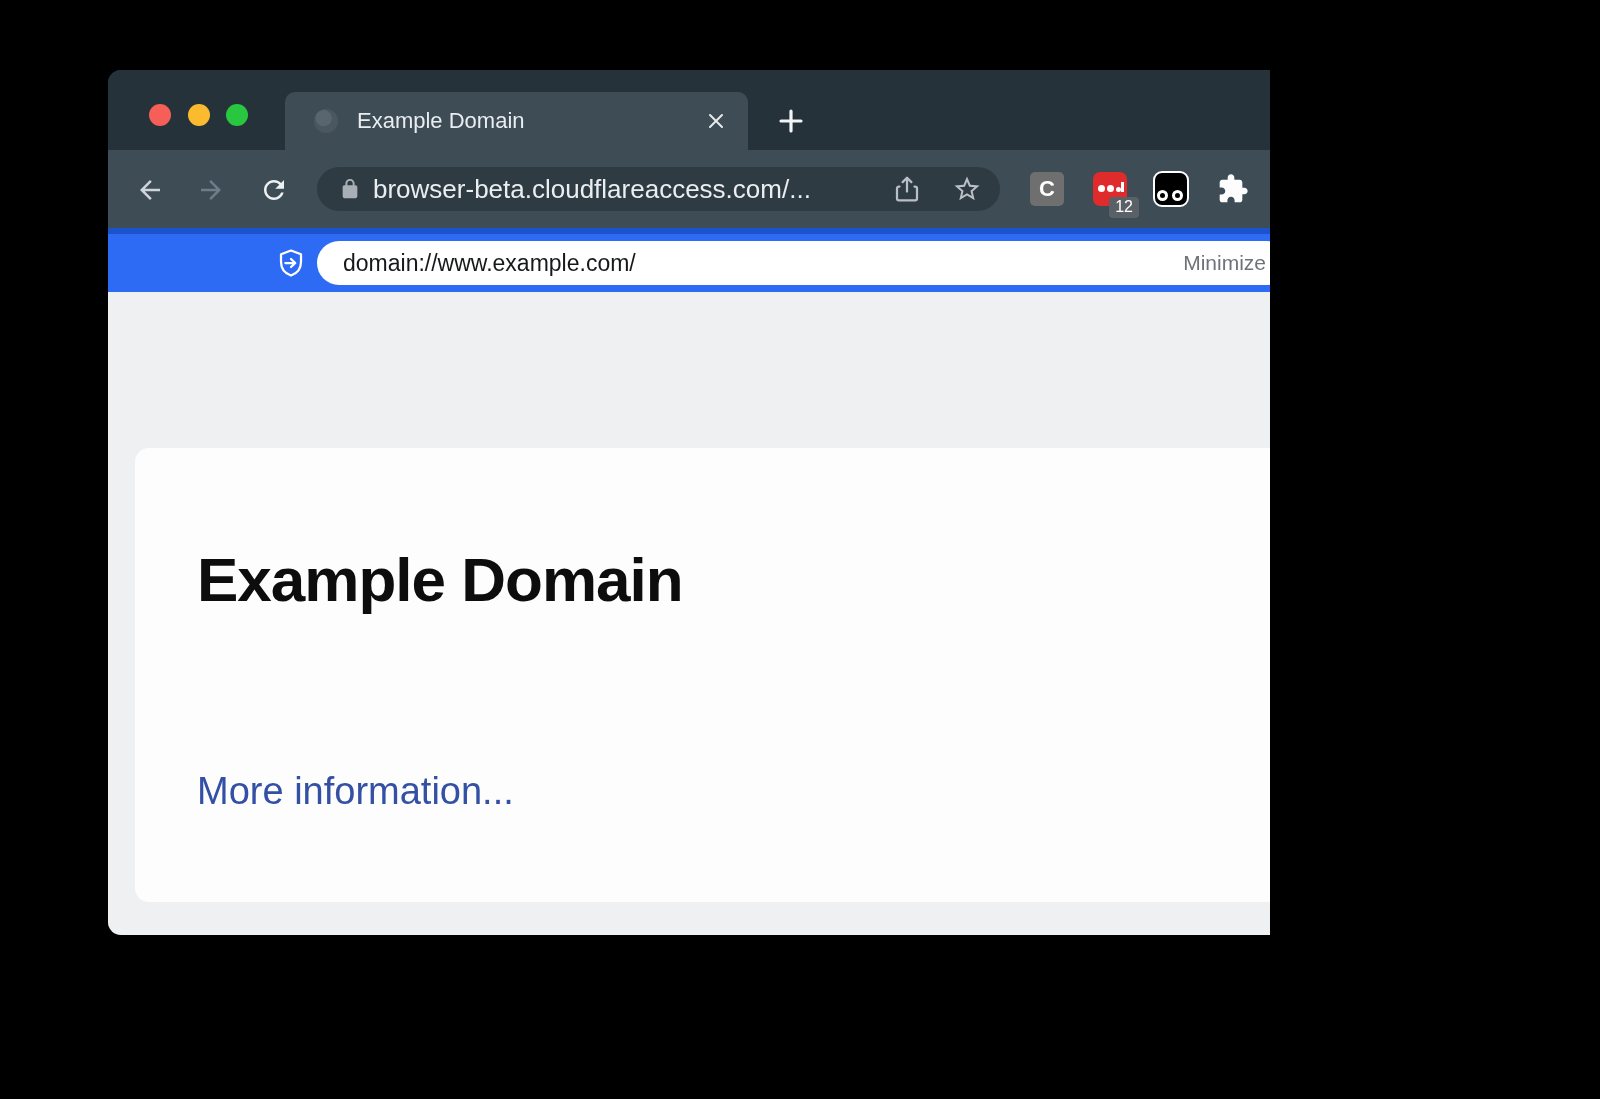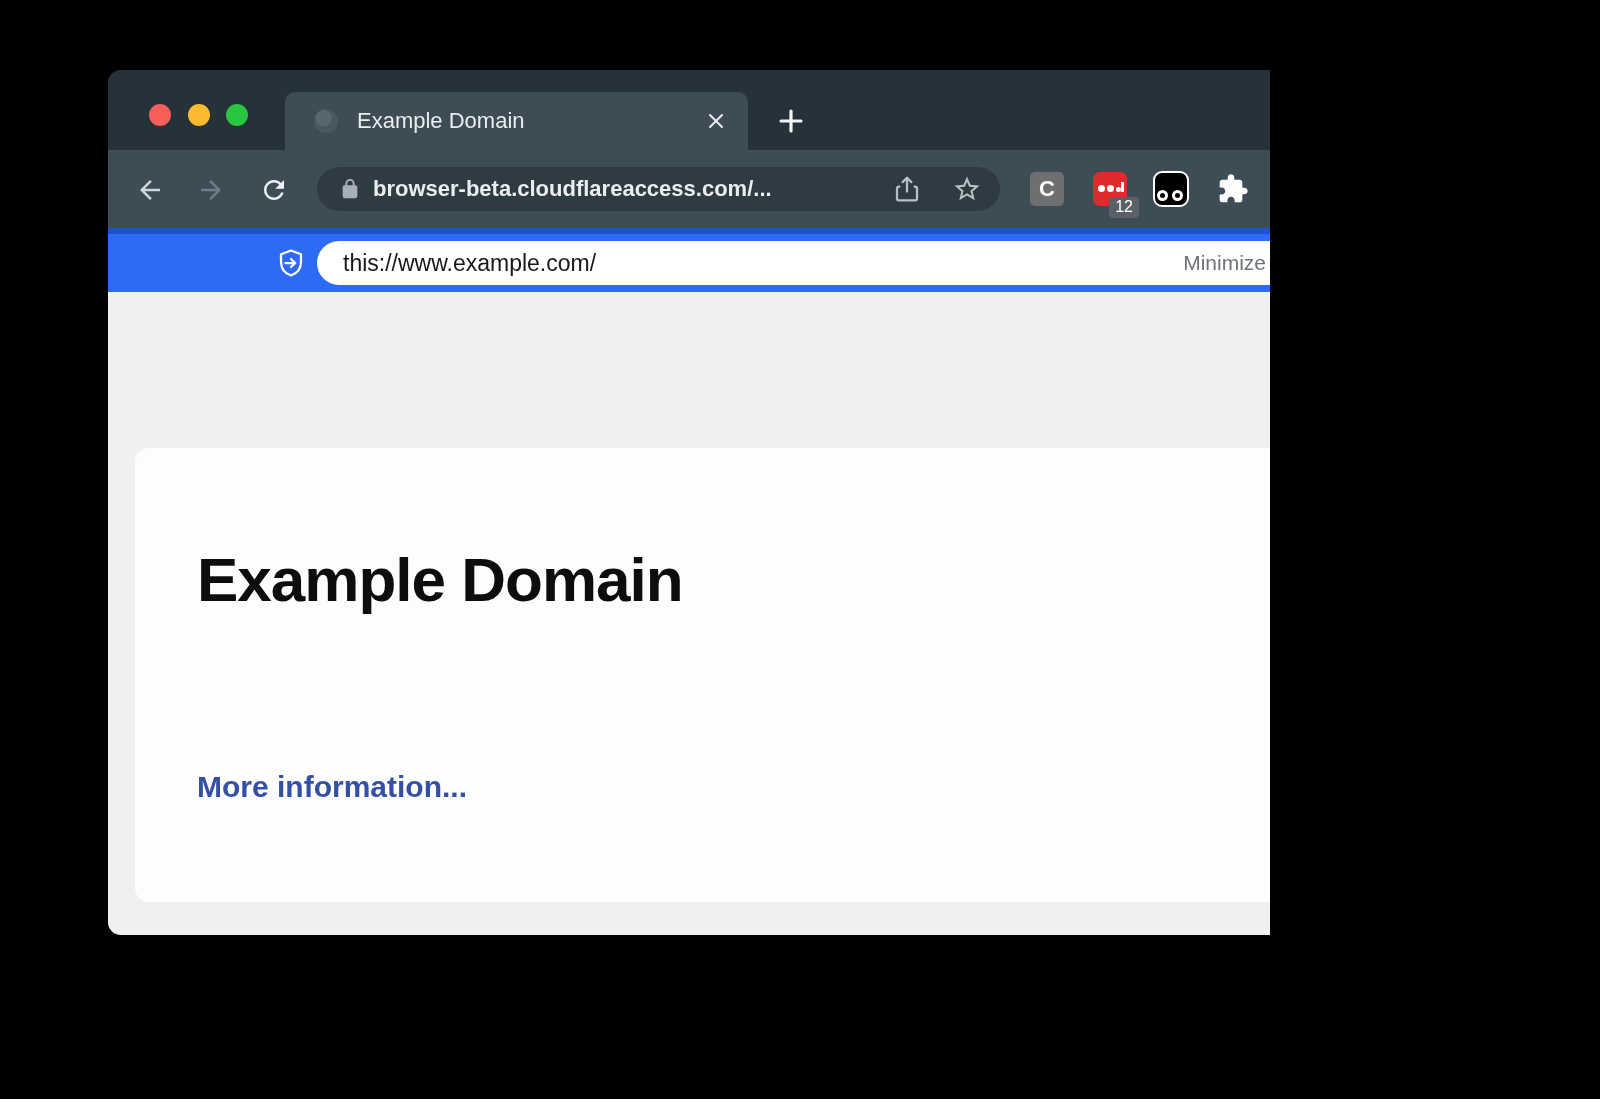--- a/index.html
+++ b/index.html
@@ -31,21 +31,21 @@
                  display:flex; align-items:center; justify-content:center; }
 
   
   .toolbar { position:absolute; left:0; top:80px; width:100%; height:78px; background:#3e4c56; }
   .nav-btn { position:absolute; top:24px; width:32px; height:32px; display:flex; align-items:center; justify-content:center; }
   .btn-back { left:26px; } .btn-fwd { left:87px; } .btn-reload { left:150px; }
 
   .omnibox { position:absolute; left:209px; top:17px; width:683px; height:44px;
              background:#2f3b43; border-radius:22px; display:flex; align-items:center; }
   .omni-lock { margin-left:22px; width:22px; height:22px; flex:0 0 auto; }
-  .omni-url { margin-left:12px; color:#eaeef0; font-size:22px; font-weight:700;
+  .omni-url { margin-left:12px; color:#eaeef0; font-size:26px; font-weight:400;
               white-space:nowrap; overflow:hidden; flex:1 1 auto; }
   .omni-share, .omni-star { width:30px; height:30px; flex:0 0 auto; margin-right:18px; }
   .omni-share { margin-right:30px; }
 
   .ext-slot { position:absolute; top:21px; width:36px; height:36px; display:flex; align-items:center; justify-content:center; }
   .ext-c      { left:921px; }  .ext-red   { left:984px; } .ext-goggles { left:1045px; }
   .ext-puzzle { left:1107px; } .ext-panel { left:1167px; } .ext-avatar { left:1229px; } .ext-menu { left:1291px; }
 
   .icon-c { width:34px; height:34px; background:#6f6f6f; border-radius:5px; color:#fff;
             font-size:22px; font-weight:bold; display:flex; align-items:center; justify-content:center; }
@@ -77,21 +77,21 @@
               border-radius:22px; display:flex; align-items:center; }
   .iso-url { margin-left:26px; font-size:23px; color:#17181a; flex:1 1 auto; white-space:nowrap; }
   .iso-min { margin-right:22px; font-size:21px; color:#6e737a; flex:0 0 auto;text-align:right; }
 
   
   .content { position:absolute; left:0; top:222px; width:100%; height:643px; background:#eef0f1; }
   .card { position:absolute; left:27px; top:156px; width:1305px; height:454px;
           background:#fdfdfe; border-radius:14px; }
   .page-h1 { position:absolute; left:62px; top:96px; font-size:62px; font-weight:bold; color:#0d0d0d; letter-spacing:-1px; }
   .page-p  { position:absolute; left:62px; top:212px; width:1160px; font-size:29px; line-height:38px; color:#1c1c1c; }
-  .page-a  { position:absolute; left:62px; top:322px; font-size:30px; color:#3350a5; text-decoration:none;font-weight:bold; }
+  .page-a  { position:absolute; left:62px; top:322px; font-size:38px; color:#3350a5; text-decoration:none; }
   .v-scroll { position:absolute; left:1333px; top:5px; width:14px; height:455px; border-radius:7px; background:#b4bbbe; }
 
   svg { display:block; }
 </style>
 </head>
 <body>
 
 <div class="canvas">
   <div class="window">
 
@@ -211,21 +211,21 @@
     </div>
 
     <div class="iso-bar">
       <span class="iso-shield">
         <svg width="30" height="30" viewBox="0 0 24 24" fill="none">
           <path d="M12 2 L20 5 V11 C20 16.5 16.6 20.4 12 22 C7.4 20.4 4 16.5 4 11 V5 Z" stroke="#fff" stroke-width="1.8" stroke-linejoin="round"></path>
           <path d="M7.5 12 H15 M12 8.8 L15.4 12 L12 15.2" stroke="#fff" stroke-width="1.8" stroke-linecap="round" stroke-linejoin="round"></path>
         </svg>
       </span>
       <div class="iso-pill">
-        <span class="iso-url">this://www.example.com/</span>
+        <span class="iso-url">domain://www.example.com/</span>
         <span class="iso-min">Minimize</span>
       </div>
     </div>
 
     <div class="content">
       <div class="card">
         <div class="page-h1">Example Domain</div>
         <a class="page-a" href="#">More information...</a>
       </div>
       <div class="v-scroll"></div>

